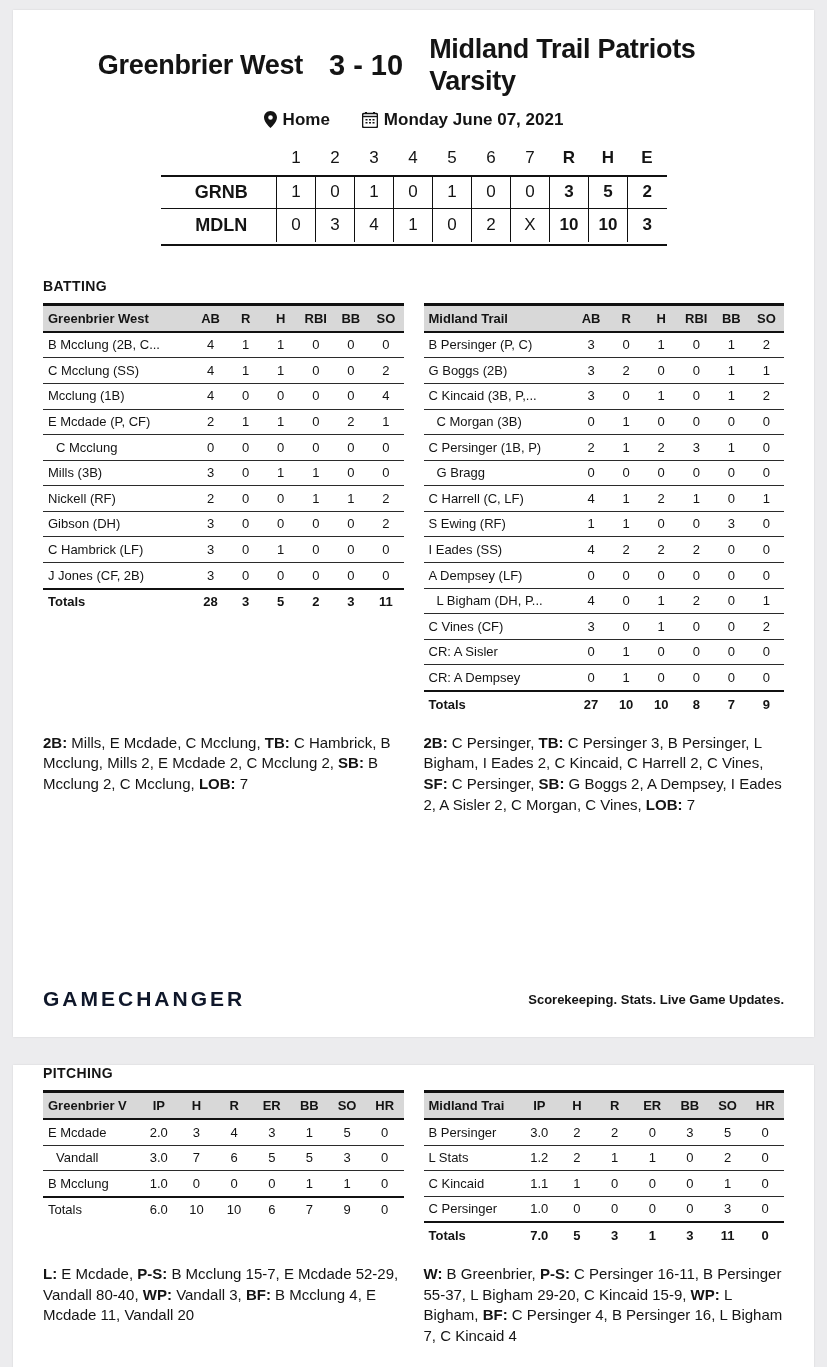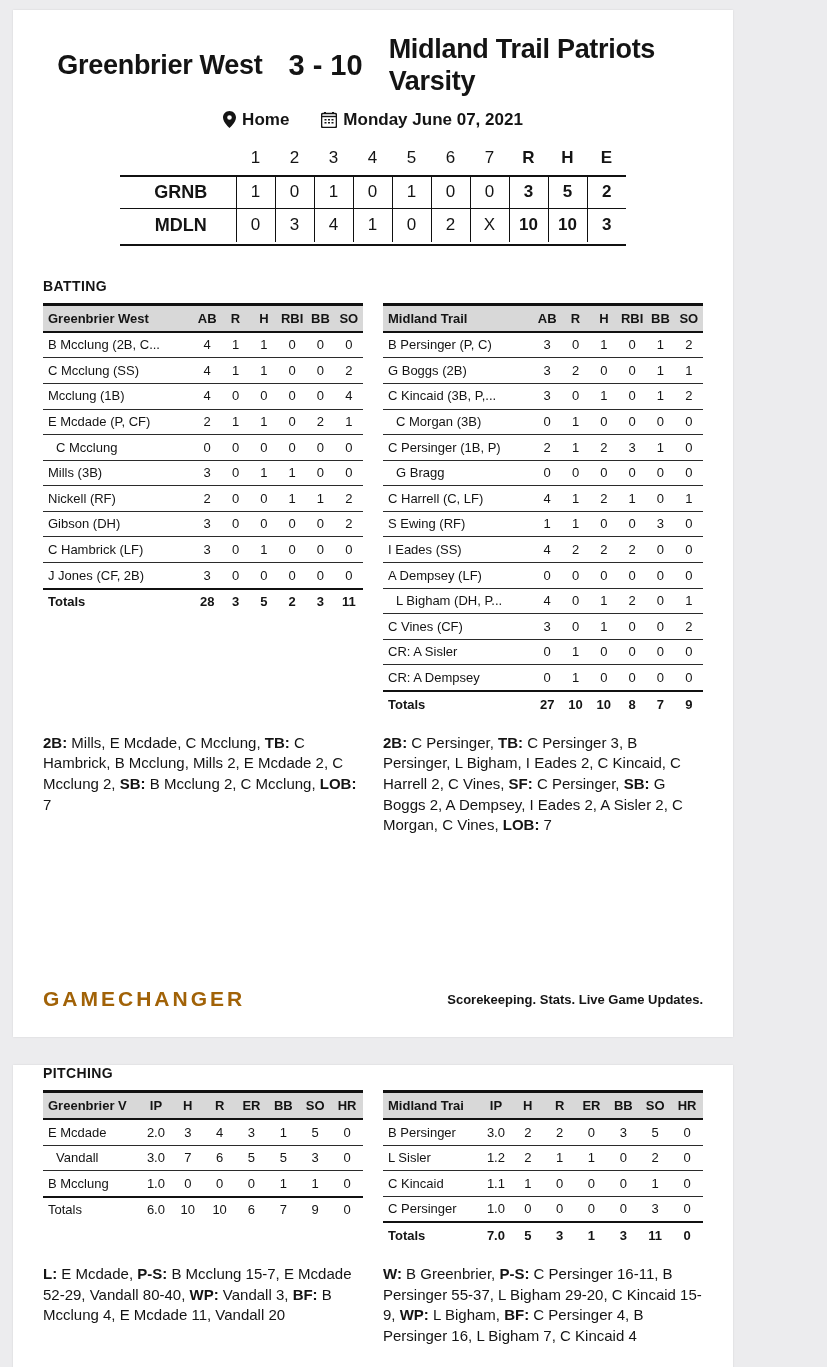--- a/index.html
+++ b/index.html
@@ -5,21 +5,21 @@
   * { box-sizing: border-box; margin: 0; padding: 0; }
   html, body {
     width: 827px; height: 1367px; overflow: hidden;
     background: #ececee;
     font-family: "Liberation Sans", sans-serif;
     color: #141414;
   }
   .card {
     background: #ffffff;
     margin: 0 13px;
-    width: 720px;
+    width: 801px;
     box-shadow: 0 0 2px rgba(0,0,0,0.10);
   }
   .card-top {
     margin-top: 10px;
     height: 1027px;
     display: flex;
     flex-direction: column;
   }
   .card-bottom {
     margin-top: 16px;
@@ -160,21 +160,21 @@
     margin-top: auto;
     padding: 0 30px 26px;
     display: flex;
     justify-content: space-between;
     align-items: center;
   }
   .gc-logo {
     font-size: 21px;
     font-weight: bold;
     letter-spacing: 3px;
-    color: #a16207;
+    color: #0f172a;
   }
   .gc-tagline {
     font-size: 13px;
     font-weight: bold;
   }
 </style>
 </head>
 <body>
 
 <section class="card card-top">
@@ -624,21 +624,21 @@
               <td class="name">B Persinger</td>
               <td>3.0</td>
               <td>2</td>
               <td>2</td>
               <td>0</td>
               <td>3</td>
               <td>5</td>
               <td>0</td>
             </tr>
             <tr>
-              <td class="name">L Sisler</td>
+              <td class="name">L Stats</td>
               <td>1.2</td>
               <td>2</td>
               <td>1</td>
               <td>1</td>
               <td>0</td>
               <td>2</td>
               <td>0</td>
             </tr>
             <tr>
               <td class="name">C Kincaid</td>

